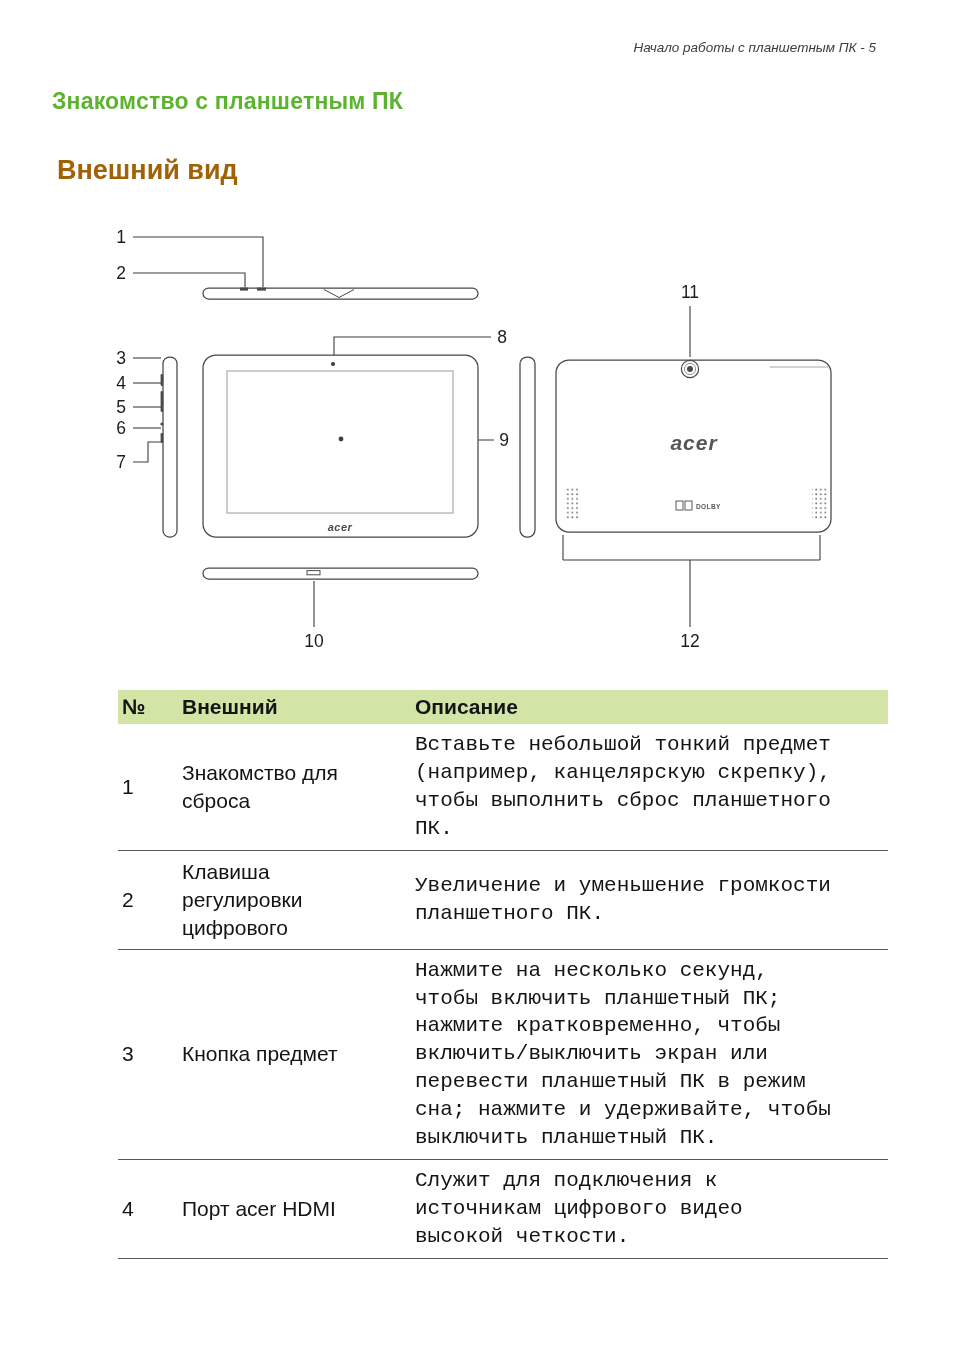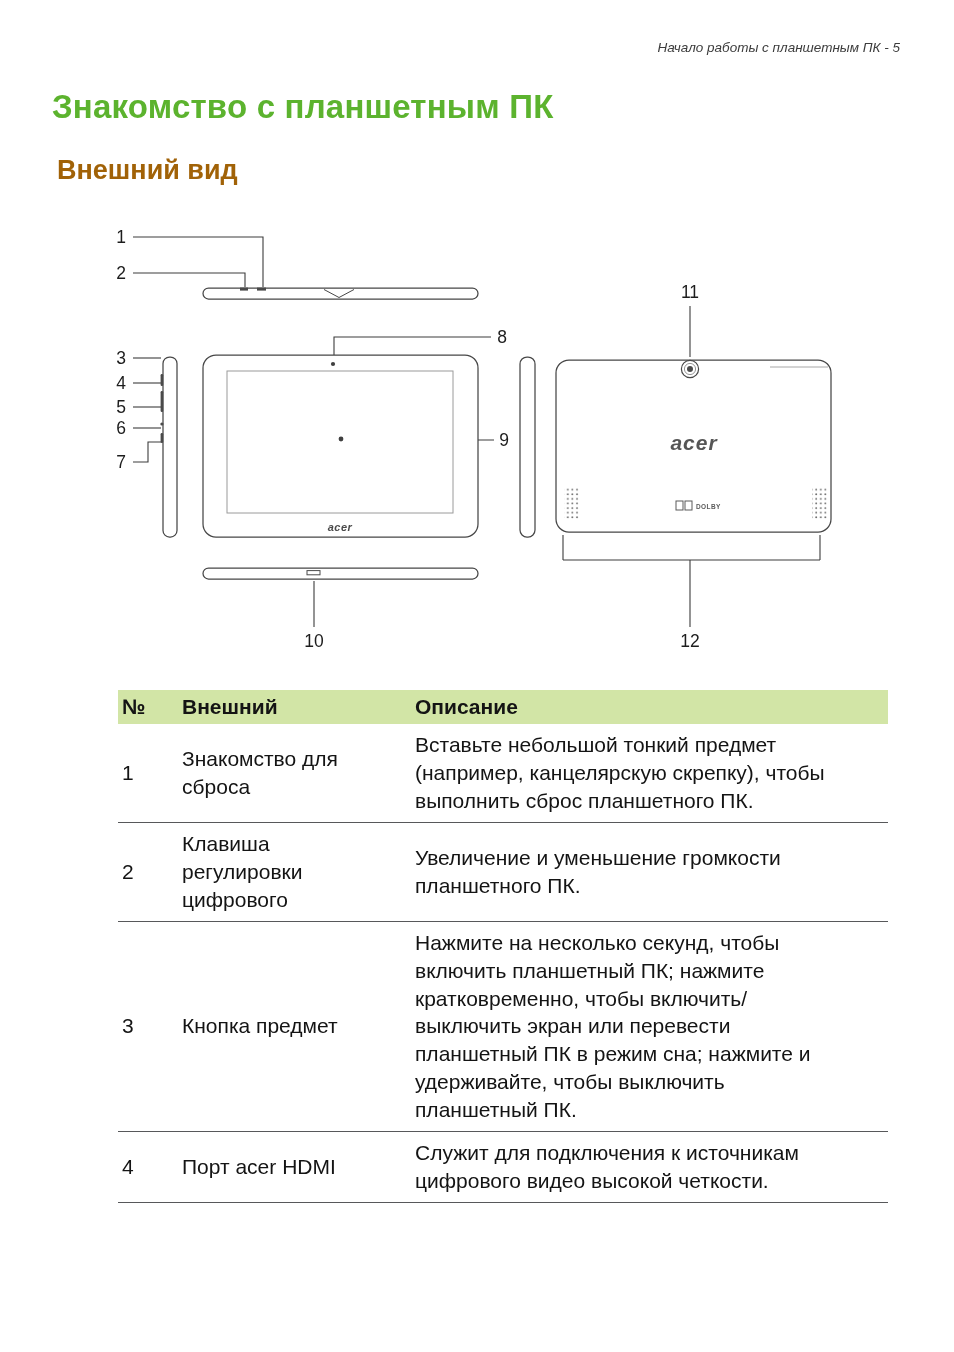--- a/index.html
+++ b/index.html
@@ -9,31 +9,31 @@
     width: 954px;
     height: 1352px;
     background: #ffffff;
     font-family: "Liberation Sans", sans-serif;
     color: #1a1a1a;
     overflow: hidden;
   }
   .running-header {
     position: absolute;
     top: 40px;
-    right: 54px;
+    right: 78px;
     font-size: 13.5px;
     font-style: italic;
     color: #3c3c3c;
   }
   .page-title {
     position: absolute;
     top: 88px;
     left: 52px;
     margin: 0;
-    font-size: 33px;
+    font-size: 23px;
     font-weight: bold;
     color: var(--accent-green, #5cb32e);
     letter-spacing: 0.2px;
   }
   .section-title {
     position: absolute;
     top: 155px;
     left: 57px;
     margin: 0;
     font-size: 27px;
@@ -80,21 +80,21 @@
     line-height: 1.15;
     padding: 5px 2px 5px 2px;
   }
   .parts-table th.col-num { padding-left: 4px; }
   .parts-table td {
     vertical-align: middle;
     padding: 7px 2px;
   }
   .parts-table td.cell-num { padding-left: 4px; }
   .parts-table td.cell-element { padding-right: 56px; }
-  .parts-table td.cell-description { padding-right: 53px; }
+  .parts-table td.cell-description { padding-right: 53px; font-family: Liberation Mono, monospace; }
   .parts-table tbody tr + tr td { border-top: 1px solid #57585a; }
   .parts-table tbody tr:last-child td { border-bottom: 1px solid #57585a; }
 </style>
 </head>
 <body>
 
 <div class="page">
 
   <div class="running-header">Начало работы с планшетным ПК - 5</div>
   <h1 class="page-title">Знакомство с планшетным ПК</h1>

